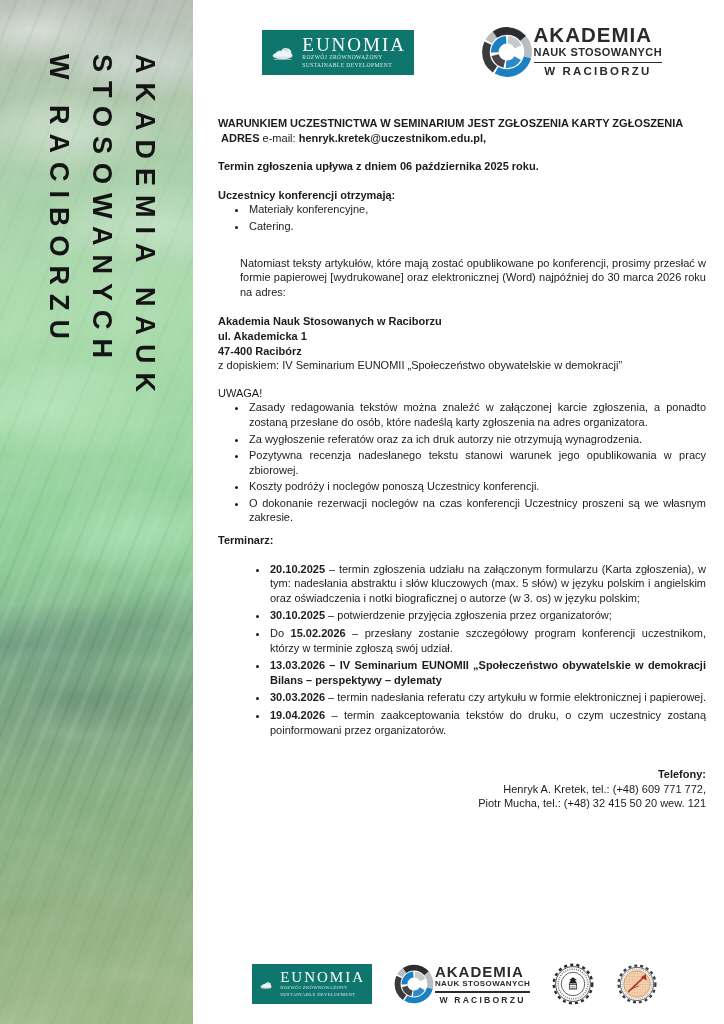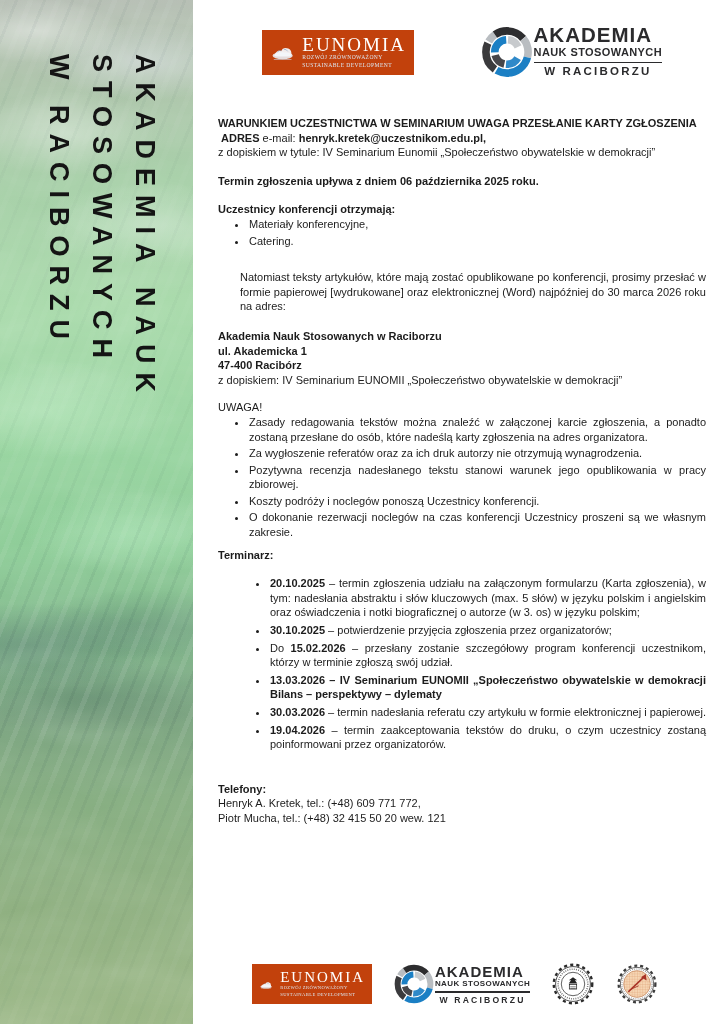--- a/index.html
+++ b/index.html
@@ -35,21 +35,21 @@
     position:absolute;left:166px;top:54px;transform:rotate(90deg);transform-origin:top left;
     font-size:27px;font-weight:700;letter-spacing:9px;line-height:43px;color:#141414;white-space:nowrap;
   }
   
   .content{position:absolute;left:218px;top:0;width:488px;font-size:11px;line-height:14.6px;}
   .bold{font-weight:700;}
   p{margin:0;}
   .just{text-align:justify;}
   .logos-top{margin-top:24px;height:56px;display:flex;justify-content:space-between;align-items:center;padding:0 44px 0 44px;}
   
-  .eunomia{background:#c2410c;color:#fff;display:flex;align-items:center;gap:7px;box-sizing:border-box;}
+  .eunomia{background:#0f766e;color:#fff;display:flex;align-items:center;gap:7px;box-sizing:border-box;}
   .eunomia.big{width:152px;height:45px;padding:4px 8px;}
   .eunomia.small{width:120px;height:40px;padding:4px 7px;}
   .etitle{font-family:"Liberation Serif","DejaVu Serif",serif;letter-spacing:2px;font-weight:400;line-height:1;}
   .big .etitle{font-size:19px;}
   .small .etitle{font-size:15px;}
   .esub{font-family:"Liberation Serif","DejaVu Serif",serif;color:#dce6f0;letter-spacing:.4px;line-height:1.35;}
   .big .esub{font-size:5.6px;}
   .small .esub{font-size:4.6px;}
   
   .ans{display:flex;align-items:flex-end;gap:0;}
@@ -69,21 +69,21 @@
   .emailline{padding-left:3px;}
   .deadline{margin-top:14px;}
   .subhead{margin-top:14px;}
   ul{margin:0;padding-left:30px;list-style:disc outside;}
   ul li{margin:0 0 2px 0;padding-left:1px;}
   .para{margin-top:22px;margin-left:22px;}
   .addr{margin-top:15px;}
   .uwaga-head{margin-top:13px;}
   .terml{margin-top:14px;}
   .terml li{margin-bottom:3px;margin-left:21px;}
-  .phones{margin-top:30px;}
+  .phones{text-align:right;margin-top:30px;}
   
   .logos-bottom{position:absolute;left:252px;top:962px;width:406px;display:flex;align-items:center;justify-content:space-between;}
   .seal{display:block;}
 </style>
 </head>
 <body>
 
 <svg width="0" height="0" style="position:absolute" aria-hidden="true">
   <defs>
     <filter id="waterNoise">
@@ -167,23 +167,22 @@
           </svg>
         <div class="anstext">
           <div class="ans1">AKADEMIA</div>
           <div class="ans2">NAUK STOSOWANYCH</div>
           <div class="ansrule"></div>
           <div class="ans3">W RACIBORZU</div>
         </div>
       </div>
     </div>
 
-    <p class="headline bold">WARUNKIEM UCZESTNICTWA W SEMINARIUM UWAGA PRZESŁANIE KARTY ZGŁOSZENIA</p>
+    <p class="headline bold">WARUNKIEM UCZESTNICTWA W SEMINARIUM JEST ZGŁOSZENIA KARTY ZGŁOSZENIA</p>
     <p class="emailline"><b>ADRES</b> <span>e-mail:</span> <b>henryk.kretek@uczestnikom.edu.pl,</b></p>
-    <p>z dopiskiem w tytule: IV Seminarium Eunomii „Społeczeństwo obywatelskie w demokracji”</p>
 
     <p class="deadline bold">Termin zgłoszenia upływa z dniem 06 października 2025 roku.</p>
 
     <p class="subhead bold">Uczestnicy konferencji otrzymają:</p>
     <ul>
       <li><span>Materiały konferencyjne,</span></li>
       <li><span>Catering.</span></li>
     </ul>
 
     <p class="para just">Natomiast teksty artykułów, które mają zostać opublikowane po konferencji, prosimy przesłać w formie papierowej [wydrukowane] oraz elektronicznej (Word) najpóźniej do 30 marca 2026 roku na adres:</p>

